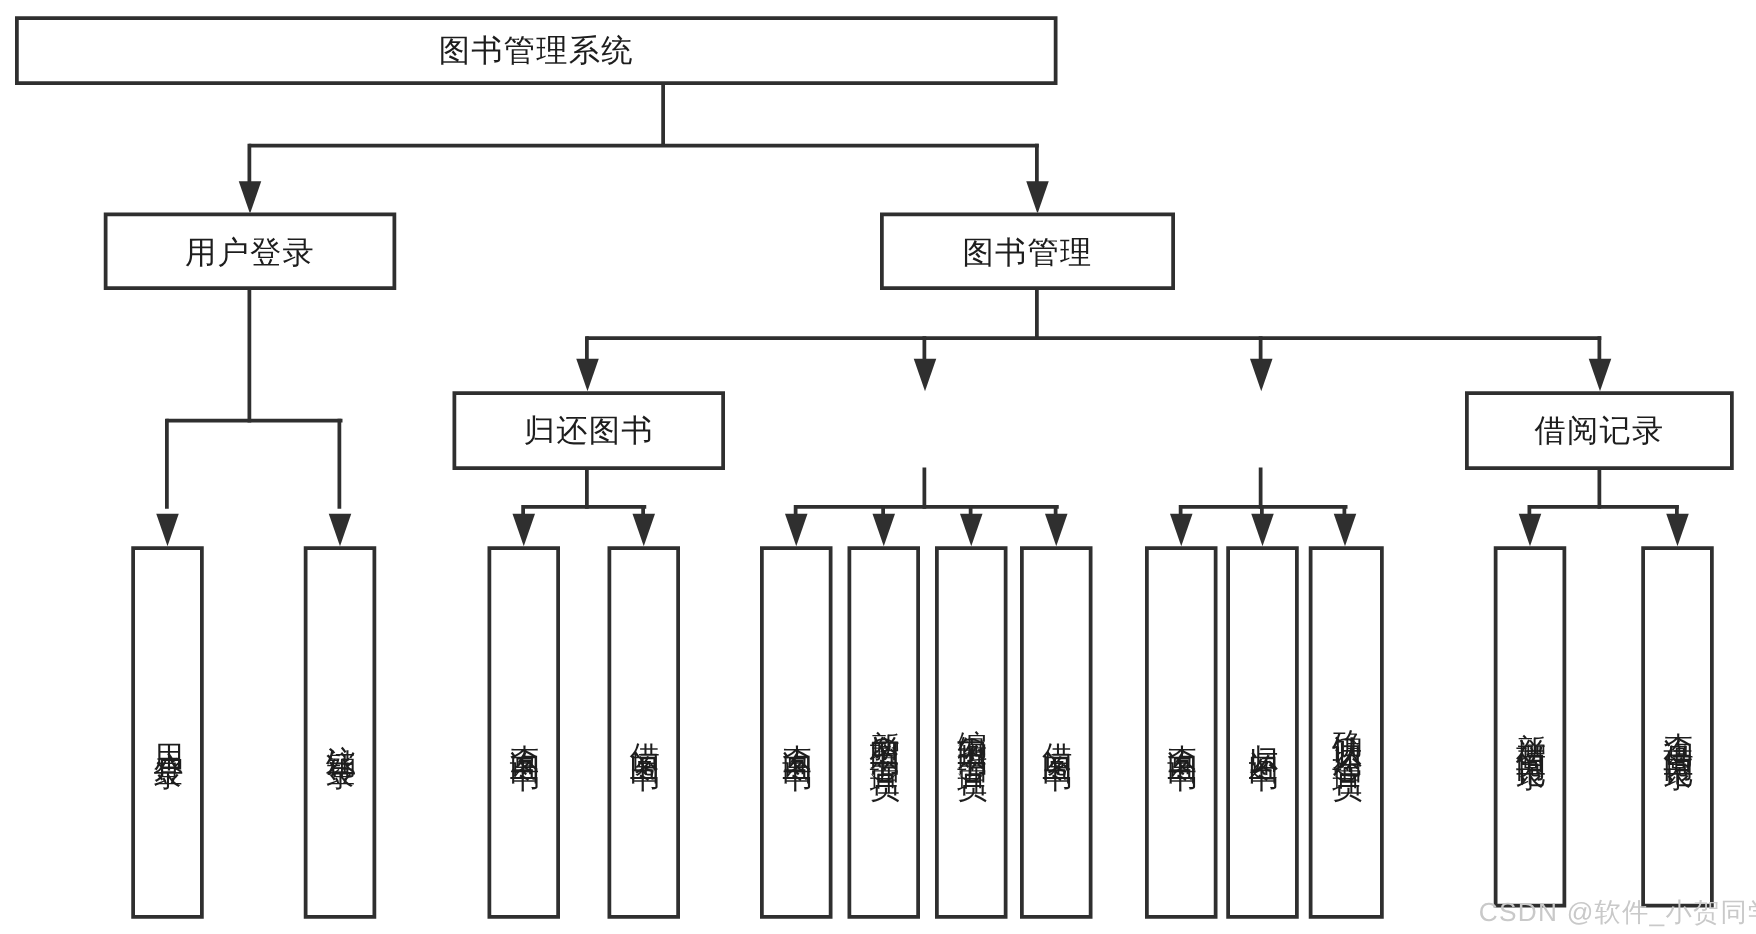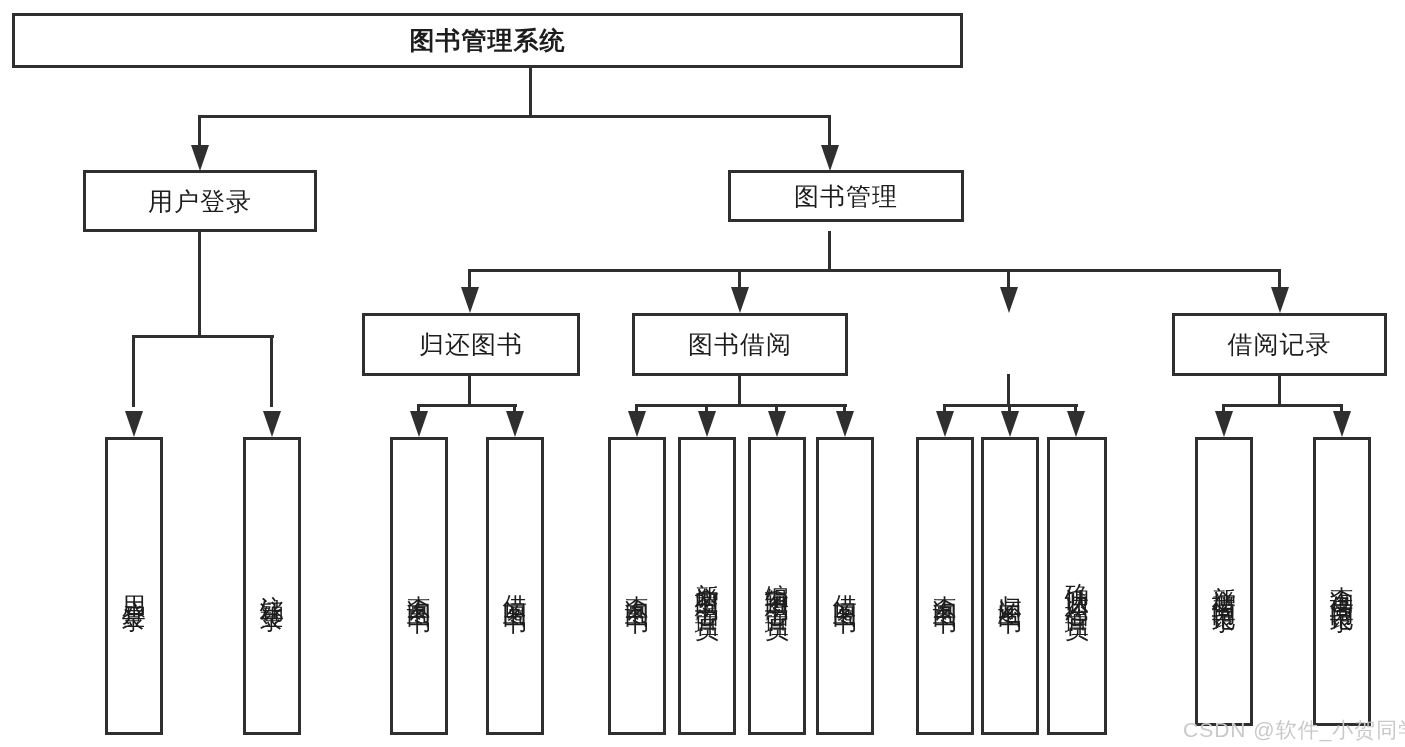--- a/index.html
+++ b/index.html
@@ -64,35 +64,35 @@
     color:var(--watermark);
     z-index:5;
     white-space:nowrap;
   }
 </style>
 </head>
 <body>
 
 <div class="canvas">
 
-  <div class="box box-h" style="left:12px;top:13px;width:951px;height:55px;font-weight:bold;">
+  <div class="box box-h" style="left:12px;top:13px;width:834px;height:55px;">
     <span class="lbl">图书管理系统</span>
   </div>
 
   <div class="vline" style="left:529px;top:66px;height:51px;"></div>
   <div class="hline" style="left:199px;top:115px;width:632px;"></div>
   <div class="vline" style="left:198px;top:115px;height:34px;"></div>
   <div class="vline" style="left:828px;top:115px;height:34px;"></div>
   <div class="arrowhead" style="left:191px;top:145px;"></div>
   <div class="arrowhead" style="left:821px;top:145px;"></div>
 
   <div class="box box-h" style="left:83px;top:170px;width:234px;height:62px;">
     <span class="lbl">用户登录</span>
   </div>
-  <div class="box box-h" style="left:728px;top:170px;width:236px;height:52px;text-align:center;">
+  <div class="box box-h" style="left:704px;top:170px;width:236px;height:62px;text-align:center;">
     <span class="lbl">图书管理</span>
   </div>
 
   <div class="vline" style="left:198px;top:231px;height:107px;"></div>
   <div class="hline" style="left:133px;top:335px;width:141px;"></div>
   <div class="vline" style="left:132px;top:335px;height:72px;"></div>
   <div class="vline" style="left:270px;top:335px;height:72px;"></div>
   <div class="arrowhead" style="left:125px;top:411px;"></div>
   <div class="arrowhead" style="left:263px;top:411px;"></div>
 
@@ -102,23 +102,20 @@
   <div class="vline" style="left:738px;top:269px;height:22px;"></div>
   <div class="vline" style="left:1007px;top:269px;height:22px;"></div>
   <div class="vline" style="left:1278px;top:269px;height:22px;"></div>
   <div class="arrowhead" style="left:461px;top:287px;"></div>
   <div class="arrowhead" style="left:731px;top:287px;"></div>
   <div class="arrowhead" style="left:1000px;top:287px;"></div>
   <div class="arrowhead" style="left:1271px;top:287px;"></div>
 
   <div class="box box-h" style="left:362px;top:313px;width:218px;height:63px;">
     <span class="lbl">归还图书</span>
-  </div>
-  <div class="box box-h" style="left:632px;top:313px;width:216px;height:63px;">
-    <span class="lbl">图书借阅</span>
   </div>
   <div class="box box-h" style="left:1172px;top:313px;width:215px;height:63px;">
     <span class="lbl">借阅记录</span>
   </div>
 
   <div class="vline" style="left:468px;top:374px;height:33px;"></div>
   <div class="hline" style="left:418px;top:404px;width:99px;"></div>
   <div class="vline" style="left:417px;top:404px;height:14px;"></div>
   <div class="vline" style="left:513px;top:404px;height:14px;"></div>
   <div class="arrowhead" style="left:410px;top:411px;"></div>

